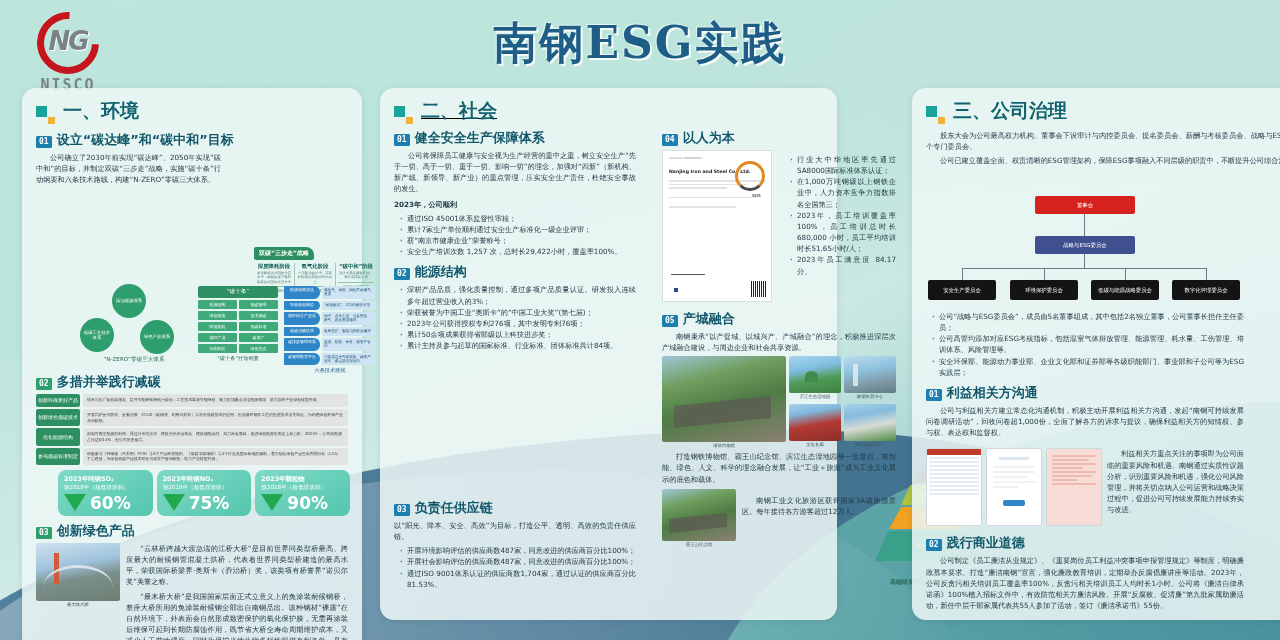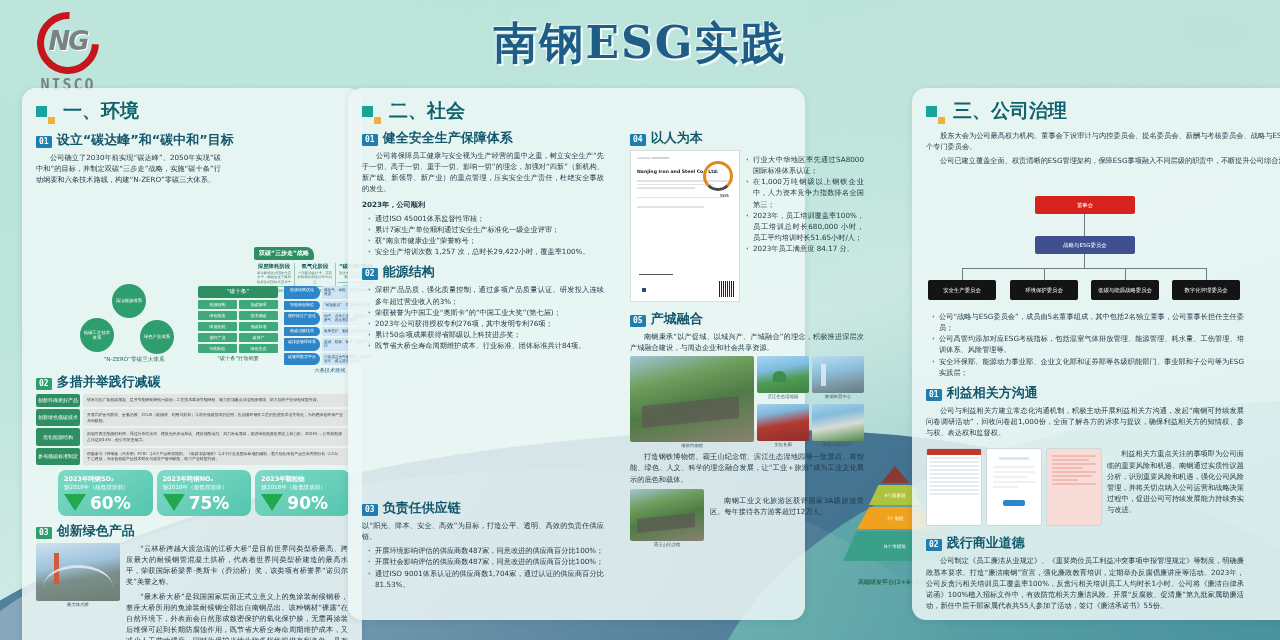--- a/index.html
+++ b/index.html
@@ -34,21 +34,21 @@
 
   .poster-title { position:absolute; left:0; top:14px; width:1280px; text-align:center;
       font-size:44px; font-weight:bold; color:#1d5d86; letter-spacing:2px;
       font-family:"DejaVu Serif","Liberation Serif",serif;
       text-shadow:2px 2px 0 rgba(255,255,255,.85), -1px -1px 0 rgba(255,255,255,.6); }
 
   
   .panel { position:absolute; background:rgba(236,247,246,.86); border-radius:14px;
            box-shadow:0 1px 6px rgba(0,60,80,.12); }
   #p1 { left:22px;  top:88px; width:340px; height:588px; }
-  #p2 { left:348px; top:88px; width:457px; height:532px; }
+  #p2 { left:380px; top:88px; width:457px; height:532px;text-decoration:underline; }
   #p3 { left:912px; top:88px; width:418px; height:532px; }
 
   .sec-head { display:flex; align-items:center; gap:4px; margin:10px 0 6px 14px; }
   .sq-big { width:11px; height:11px; background:#18a49a; }
   .sq-sm  { width:7px; height:7px; background:#f0b13a; align-self:flex-end; margin-left:-3px; }
   .sec-title { font-size:19px; font-weight:bold; color:#11626e; margin-left:4px;
                font-family:"DejaVu Serif","Liberation Serif",serif; }
 
   .sub-head { display:flex; align-items:baseline; gap:5px; margin:7px 0 3px 14px; }
   .sub-num { font-size:8px; font-weight:bold; color:#fff; background:#1d7fb0;
@@ -357,21 +357,21 @@
 
     <div class="sub-head" style="margin-top:6px">
       <span class="sub-num">02</span>
       <span class="sub-title">能源结构</span>
     </div>
     <ul class="bul" id="innov-bullets">
         <li>深耕产品品质，强化质量控制，通过多项产品质量认证。研发投入连续多年超过营业收入的3%；</li>
         <li>荣获被誉为中国工业“奥斯卡”的“中国工业大奖”(第七届)；</li>
         <li>2023年公司获得授权专利276项，其中发明专利76项；</li>
         <li>累计50余项成果获得省部级以上科技进步奖；</li>
-        <li>既节省大桥全寿命周期维护成本、行业标准、团体标准共计84项。</li>
+        <li>累计主持及参与起草的国家标准、行业标准、团体标准共计84项。</li>
       </ul>
   </div>
 
   <div class="pyr">
     <div class="pyr-lvl" style="top:0;width:28px;height:17px;background:#8a3a33;
          clip-path:polygon(50% 0,100% 100%,0 100%)"></div>
     <div class="pyr-lvl" style="top:19px;width:52px;height:20px;background:#b0c33d;
          clip-path:polygon(18% 0,82% 0,100% 100%,0 100%)">4个国家级</div>
     <div class="pyr-lvl" style="top:41px;width:76px;height:22px;background:#f0a21e;
          clip-path:polygon(16% 0,84% 0,100% 100%,0 100%)">7个省级</div>
@@ -408,21 +408,21 @@
         <li>开展社会影响评估的供应商数487家，同意改进的供应商百分比100%；</li>
         <li>通过ISO 9001体系认证的供应商数1,704家，通过认证的供应商百分比81.53%。</li>
       </ul>
   </div>
 
   <div style="position:absolute;left:268px;top:34px;width:262px">
     <div class="sub-head">
       <span class="sub-num">04</span>
       <span class="sub-title">以人为本</span>
     </div>
-    <div style="display:flex;gap:6px;margin:0 14px 0 14px">
+    <div style="display:flex;gap:18px;margin:0 14px 0 14px">
       <div style="width:110px;height:152px;background:#fff;border:1px solid #d6dee2;position:relative;padding:6px;overflow:hidden">
         <div style="font-size:2.6px;color:#888">Certificate CN000000001</div>
         <div style="font-size:4.6px;font-weight:bold;color:#222;margin-top:9px">Nanjing Iron and Steel Co., Ltd.</div>
         <div style="margin-top:6px">
           <div style="height:1.6px;background:#e2e2e2;margin:2px 0"></div>
           <div style="height:1.6px;background:#e2e2e2;margin:2px 0;width:80%"></div>
           <div style="height:1.6px;background:#e2e2e2;margin:2px 0;width:60%"></div>
           <div style="height:1.6px;background:#e2e2e2;margin:8px 0;width:90%"></div>
           <div style="height:1.6px;background:#e2e2e2;margin:2px 0;width:70%"></div>
         </div>

